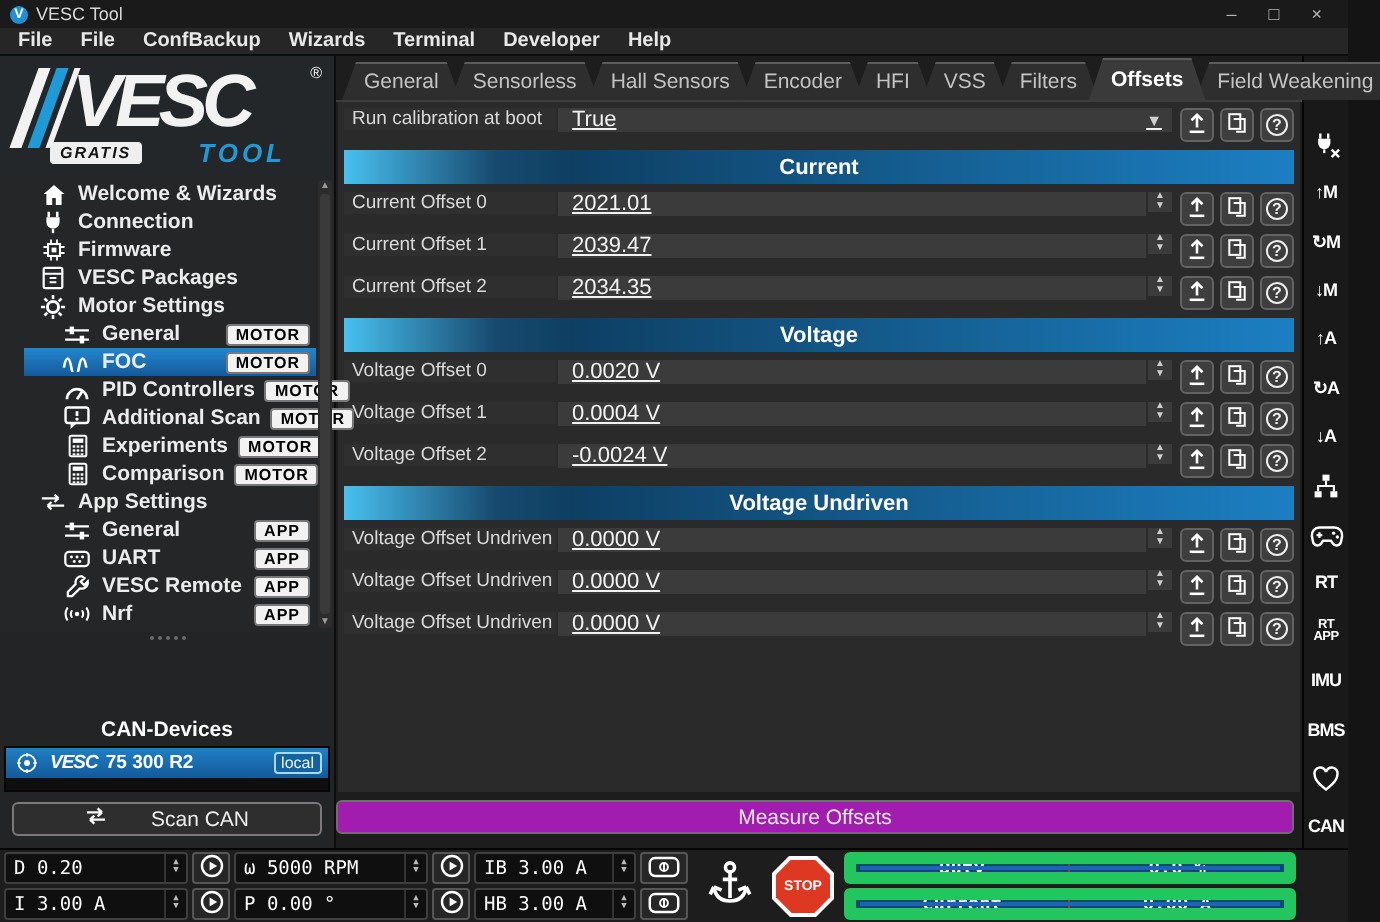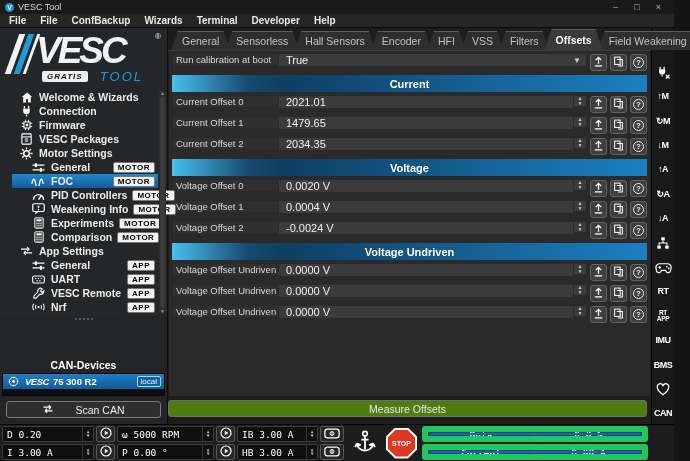--- a/index.html
+++ b/index.html
@@ -25,23 +25,23 @@
   
   .sidebar { width:168px; background:#222426; display:flex; flex-direction:column; border-right:1px solid #0d0d0d; flex:none; }
   .logo { height:60px; position:relative; background:#24272a; overflow:hidden; flex:none; }
   .stripe { position:absolute; transform:skewX(-20deg); top:6px; height:40px; }
   .stripe.s1 { left:12px; width:6px; background:#f2f2f2; }
   .stripe.s2 { left:21px; width:6px; background:#1e9ad6; }
   .stripe.s3 { left:30px; width:3px; background:#f2f2f2; }
   .logo-vesc { position:absolute; left:36px; top:2px; font-size:37px; font-weight:bold; font-style:italic;
                color:#f2f2f2; letter-spacing:-3px; }
   .logo-reg { position:absolute; right:6px; top:4px; color:#f2f2f2; font-size:8px; }
-  .logo-gratis { position:absolute; left:42px; bottom:6px; background:#efefef; color:#141414; font-size:8px;
+  .logo-gratis { position:absolute; left:25px; bottom:6px; background:#efefef; color:#141414; font-size:8px;
                  font-weight:bold; font-style:italic; padding:1px 5px; border-radius:2px; letter-spacing:1px; }
-  .logo-tool { position:absolute; right:24px; bottom:4px; color:#1e9ad6; font-size:13px; font-weight:normal;
+  .logo-tool { position:absolute; right:24px; bottom:4px; color:#1e9ad6; font-size:13px; font-weight:bold;
                font-style:italic; letter-spacing:2px; }
 
   .nav { height:228px; position:relative; padding:2px 9px 2px 12px; flex:none; background:#242628; }
   .nav-item { height:14px; display:flex; align-items:center; gap:5px; padding-left:7px; padding-right:3px;
               color:#ececec; font-size:10.5px; font-weight:600; white-space:nowrap; }
   .nav-item.sub { padding-left:19px; }
   .nav-item.selected { background:linear-gradient(180deg,#2287cf,#135a9a); }
   .nav-icon { width:15px; flex:none; display:flex; align-items:center; justify-content:center; font-size:11px; color:#fff; }
   .nav-icon svg { display:block; }
   .badge { margin-left:auto; background:#f2f2f2; color:#000; font-size:8px; font-weight:bold; padding:0 4px;
@@ -71,34 +71,34 @@
   .tab { height:19px; padding:0 11px; display:flex; align-items:center; font-size:10.5px; color:#c3c3c3;
          background:#2e2e2e; clip-path:polygon(7px 0, calc(100% - 7px) 0, 100% 100%, 0 100%);
          margin-right:-5px; box-shadow:inset 0 1px 0 #5c5c5c; white-space:nowrap; }
   .tab.selected { color:#fff; font-weight:bold; background:#3a3a3a; height:21px; z-index:4; }
 
   .content { flex:1; display:flex; flex-direction:column; padding:3px 3px 0 3px; gap:4px; overflow:hidden; background:#2a2a2a; margin:0 1px; }
   .prow { display:flex; height:17px; flex:none; align-items:flex-start; }
   .plabel { width:106px; background:#2f2f2f; color:#d9d9d9; font-size:9.5px; display:flex; align-items:center;
             padding-left:4px; flex:none; white-space:nowrap; }
   .pfield { flex:1; background:#3b3b3b; color:#f2f2f2; font-size:11px; display:flex; align-items:center;
-            padding-left:7px; margin-left:1px; position:relative; min-width:0; }
+            padding-left:7px; margin-left:1px; position:relative; min-width:0;text-decoration:underline; }
   .pfield .caret { margin-left:auto; margin-right:5px; color:#cfcfcf; font-size:8px; }
   .spincol { width:13px; background:#3b3b3b; border-left:1px solid #2b2b2b; display:flex; flex-direction:column;
              align-items:center; justify-content:center; color:#cfcfcf; font-size:5px; line-height:5px; flex:none; }
   .rowbtns { display:flex; gap:3px; margin-left:4px; flex:none; }
   .ibtn { width:17px; height:17px; background:#3e3e3e; border:1px solid #636363; border-radius:3px;
           display:flex; align-items:center; justify-content:center; color:#eee; }
   .help-glyph { width:11px; height:11px; border:1px solid #eee; border-radius:50%; font-size:8px; font-weight:bold;
                 display:flex; align-items:center; justify-content:center; }
   .section-hdr { height:17px; flex:none; color:#fff; font-size:11px; font-weight:bold; display:flex;
                  align-items:center; justify-content:center;
                  background:linear-gradient(90deg,#48c0f0 0%,#17496e 16%,#0e3f63 24%,#1c7fc2 100%); }
   .content-spacer { flex:1; }
-  .measure-btn { height:17px; margin:4px 4px 7px 0; background:#4d7c0f; border:1px solid #6e6e6e; border-radius:3px;
+  .measure-btn { height:17px; margin:4px 4px 7px 0; background:#a21caf; border:1px solid #6e6e6e; border-radius:3px;
                  color:#e9e9e9; font-size:10.5px; flex:none; font-family:"Liberation Sans",sans-serif; }
 
   
   .righttb { width:23px; background:#191919; border-left:1px solid #050505; display:flex; flex-direction:column;
              align-items:center; padding-top:12px; gap:8.4px; flex:none; }
   .rt-item { width:21px; height:16px; display:flex; flex-direction:column; align-items:center; justify-content:center;
              color:#fff; line-height:1; flex:none; }
   .rt-txt { font-size:9px; font-weight:bold; letter-spacing:-0.5px; color:#fff; }
   .rt-txt-sm { font-size:6.5px; font-weight:bold; letter-spacing:-0.3px; color:#fff; }
 
@@ -253,21 +253,21 @@
           </div>
           <div class="nav-item sub">
             <span class="nav-icon">
               <svg width="13" height="12" viewBox="0 0 14 13">
                 <rect x="0.8" y="0.8" width="12.4" height="8.4" rx="1.5" fill="none" stroke="#fff" stroke-width="1.3"></rect>
                 <path d="M3.5 9.2v3.2l3.6-3.2z" fill="#fff"></path>
                 <path d="M7 2.8v2.6" stroke="#fff" stroke-width="1.5"></path>
                 <circle cx="7" cy="7.1" r="0.9" fill="#fff"></circle>
               </svg>
             </span>
-            <span>Weakening Info</span>
+            <span>Additional Scan</span>
             <span class="badge">MOTOR</span>
           </div>
           <div class="nav-item sub">
             <span class="nav-icon">
               <svg width="10" height="12" viewBox="0 0 12 14">
                 <rect x="1" y="0.8" width="10" height="12.4" rx="1" fill="none" stroke="#fff" stroke-width="1.2"></rect>
                 <rect x="2.8" y="2.5" width="6.4" height="2.6" fill="#fff"></rect>
                 <g fill="#fff">
                   <rect x="2.8" y="6.6" width="1.6" height="1.4"></rect>
                   <rect x="5.2" y="6.6" width="1.6" height="1.4"></rect>
@@ -459,21 +459,21 @@
                   </svg></span>
               </button>
               <button class="ibtn">
                 <span class="help-glyph">?</span>
               </button>
             </div>
           </div>
           <div class="prow">
             <div class="plabel">Current Offset 1</div>
             <div class="pfield">
-              <span>1479.65</span>
+              <span>2039.47</span>
             </div>
             <div class="spincol">
               <span>▲</span>
               <span>▼</span>
             </div>
             <div class="rowbtns">
               <button class="ibtn">
                 <span><svg width="11" height="11" viewBox="0 0 12 12">
                     <path d="M6 1.5v7M3 4.5l3-3 3 3" stroke="#fff" fill="none" stroke-width="1.4"></path>
                     <path d="M2 10.8h8" stroke="#fff" stroke-width="1.4"></path>

